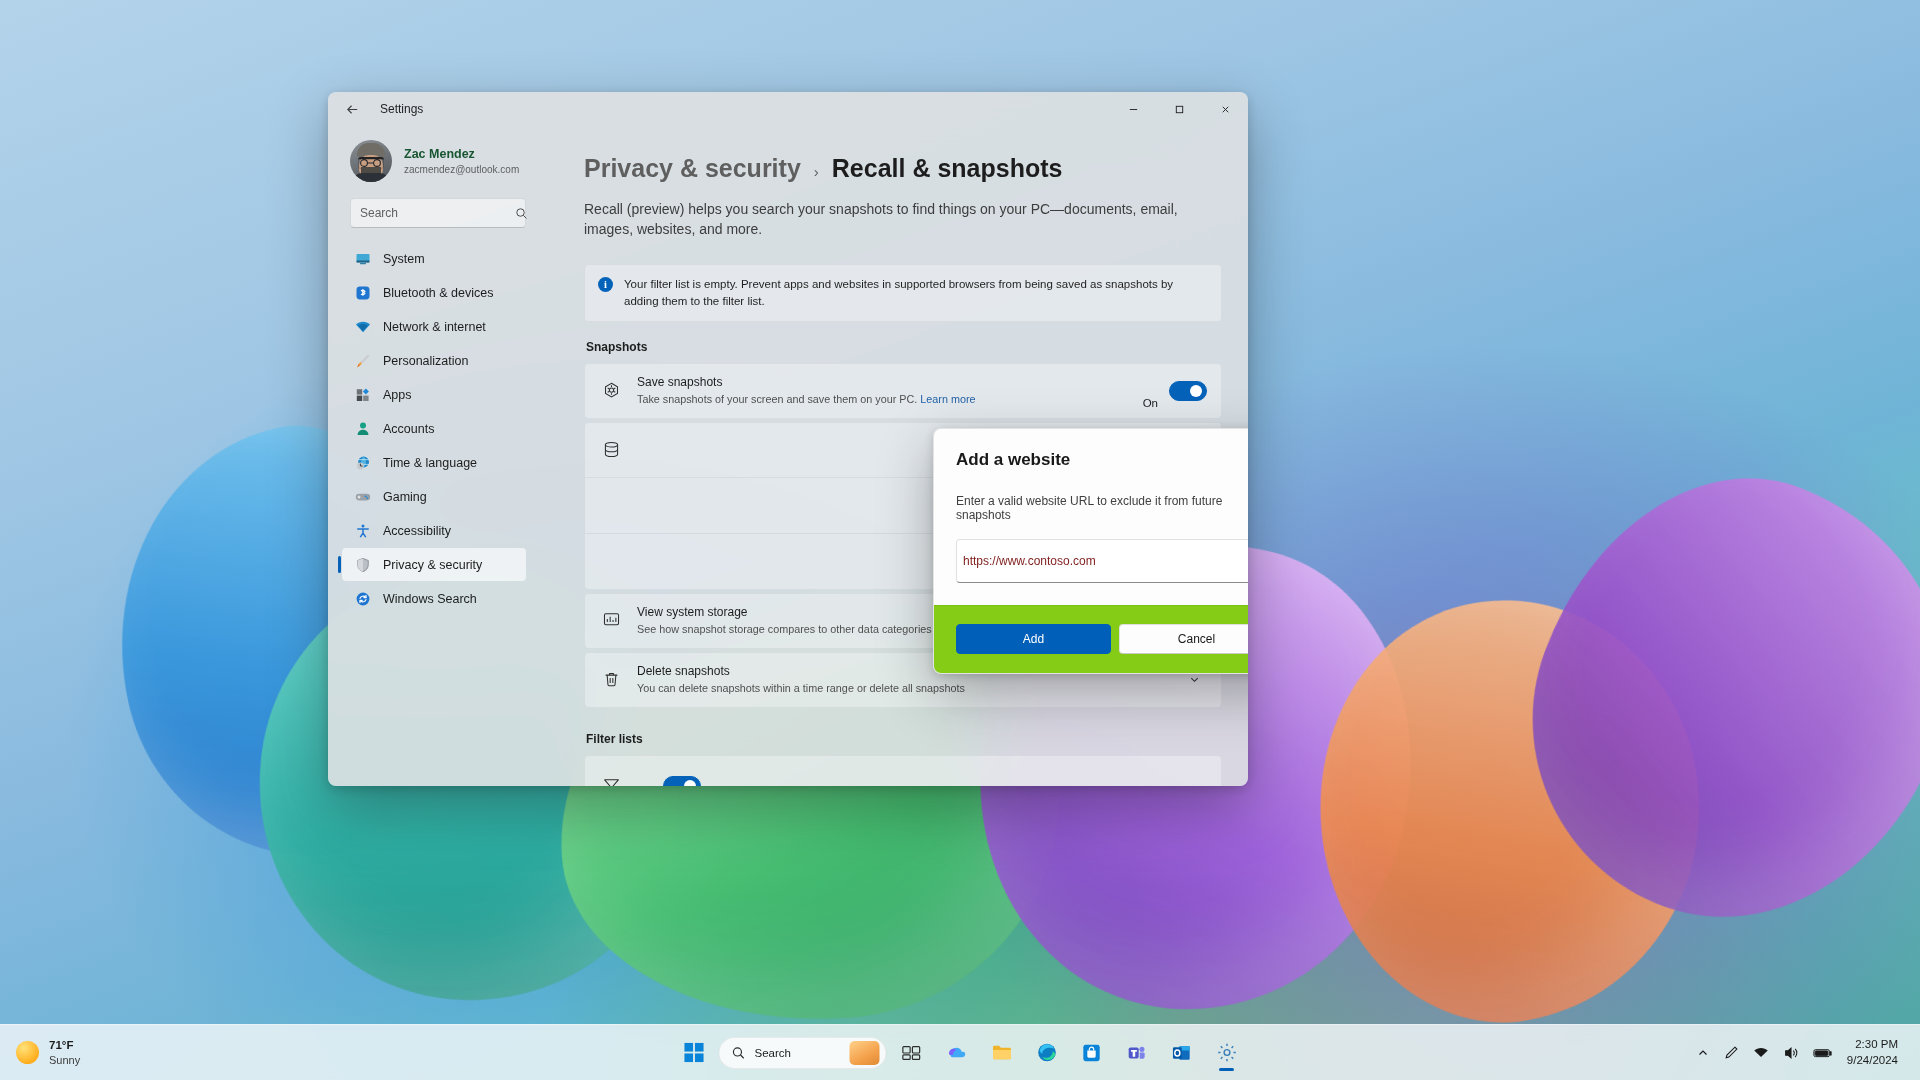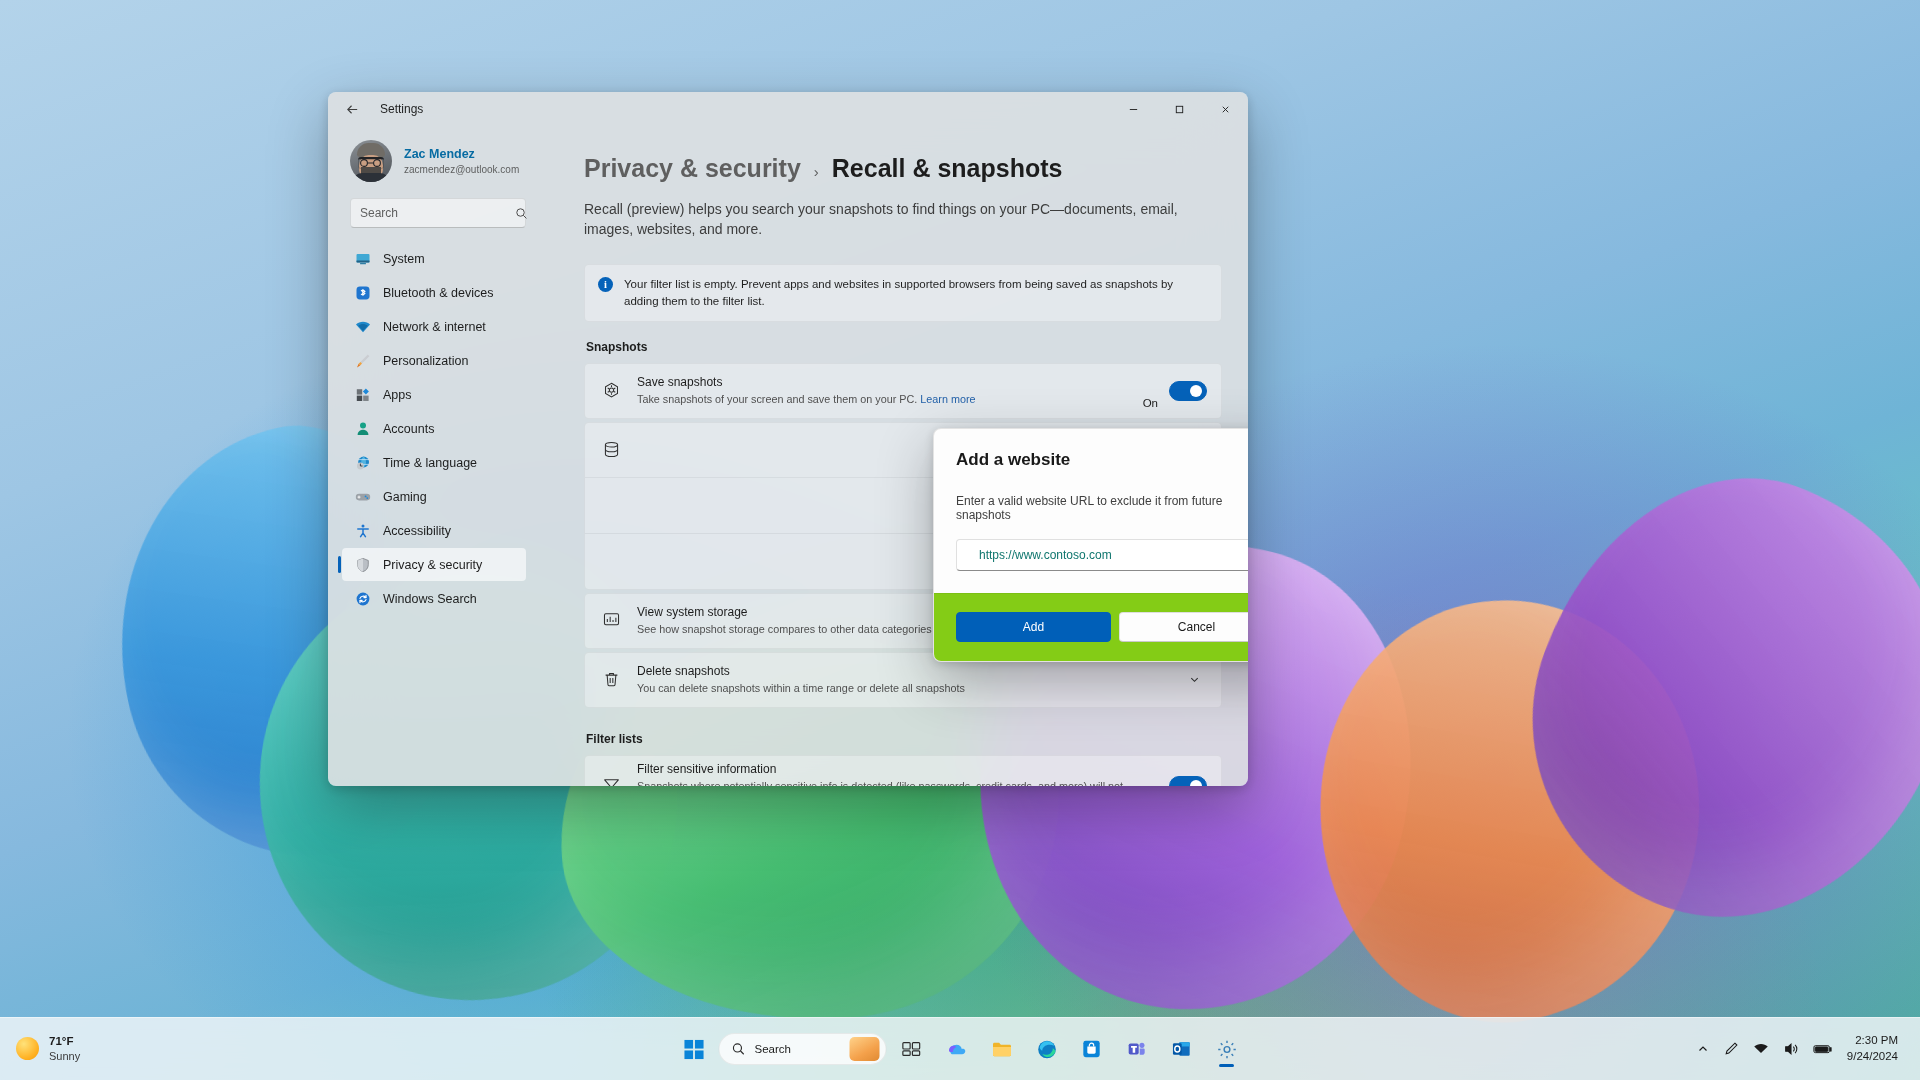--- a/index.html
+++ b/index.html
@@ -126,21 +126,21 @@
   }
   #avatar-beard {
     position: absolute; left: 11px; top: 27px; width: 20px; height: 13px;
     background: #4e4a46; border-radius: 0 0 50% 50%; z-index: 2;
   }
   #avatar-body {
     position: absolute; left: 2px; top: 33px; width: 38px; height: 14px;
     background: #2c3138; border-radius: 10px 10px 0 0; z-index: 4;
   }
   #profile-text { min-width: 0; }
-  #profile-name { font-size: 12.5px; font-weight: 700; color: #0369a1; line-height: 1.35; }
+  #profile-name { font-size: 12.5px; font-weight: 700; color: #14532d; line-height: 1.35; }
   #profile-email { font-size: 10px; color: #5c5c5c; line-height: 1.35; }
 
   #search-wrap { padding: 8px 6px 10px 14px; }
   #search-box {
     height: 30px; border-radius: 4px;
     background: rgba(255,255,255,0.52);
     border: 1px solid rgba(0,0,0,0.10);
     border-bottom-color: rgba(0,0,0,0.22);
     display: flex; align-items: center; padding: 0 9px;
   }
@@ -249,25 +249,25 @@
     background: #fdfdfd;
     border-radius: 8px;
     border: 1px solid rgba(0,0,0,0.10);
     box-shadow: 0 20px 56px rgba(0,0,0,0.30), 0 2px 10px rgba(0,0,0,0.16);
     overflow: hidden;
   }
   #modal-body { padding: 21px 22px 22px 22px; }
   #modal-title { font-size: 17px; font-weight: 700; color: #191919; margin-bottom: 24px; }
   #modal-desc { font-size: 12px; color: #404040; margin-bottom: 17px; }
   #modal-input {
-    width: 100%; height: 32px; border-radius: 4px;
+    width: 100%; height: 44px; border-radius: 4px;
     border: 1px solid rgba(0,0,0,0.12);
     border-bottom: 1.4px solid rgba(0,0,0,0.46);
-    background: #fff; padding: 0 22px;
-    font-family: inherit; font-size: 12px; color: #0f766e;
+    background: #fff; padding: 0 6px;
+    font-family: inherit; font-size: 12px; color: #7f1d1d;
     outline: none;
   }
   #modal-footer {
     background: #84cc16;
     border-top: 1px solid rgba(0,0,0,0.06);
     padding: 18px 22px 19px 22px;
     display: flex; gap: 8px;
   }
   .modal-btn {
     flex: 1; height: 30px; border-radius: 4px;
@@ -277,21 +277,21 @@
   #btn-add {
     background: #005FB8; border: 1px solid #005FB8; color: #fff;
   }
   #btn-cancel {
     background: #fdfdfd; border: 1px solid rgba(0,0,0,0.12);
     border-bottom-color: rgba(0,0,0,0.20); color: #191919;
   }
 
   
   #taskbar {
-    position: absolute; left: 0; bottom: 0; width: 1920px; height: 63px;
+    position: absolute; left: 0; bottom: 0; width: 1920px; height: 56px;
     background: rgba(243,246,249,0.82);
     backdrop-filter: blur(28px);
     display: flex; align-items: center;
     border-top: 1px solid rgba(255,255,255,0.45);
   }
   #weather { display: flex; align-items: center; gap: 10px; padding-left: 16px; width: 190px; }
   #weather-sun {
     width: 23px; height: 23px; border-radius: 50%;
     background: radial-gradient(circle at 34% 30%, #ffe27a, #ffb224 65%, #f59b06);
     flex: 0 0 23px;
@@ -665,27 +665,20 @@
       </div>
 
       <div class="section-title" style="margin-top:24px;">Filter lists</div>
 
       <div class="card" style="min-height:62px;">
         <div class="card-ico">
           <svg width="19" height="19" viewBox="0 0 20 20" fill="none" stroke="currentColor" stroke-width="1.1" stroke-linejoin="round">
             <path d="M2.8 4h14.4l-5.6 6.6v5.2l-3.2 1.6v-6.8z"></path>
           </svg>
         </div>
-        <div class="card-txt">
-          <div class="card-title">Filter sensitive information</div>
-          <div class="card-sub" style="max-width:500px;">
-            <span>Snapshots where potentially sensitive info is detected (like passwords, credit cards, and more) will not be saved.</span>
-            <a class="lnk" href="#">Learn more</a>
-          </div>
-        </div>
         <div class="card-right">
           <span class="state-label">On</span>
           <div class="toggle">
               <div class="knob"></div>
             </div>
         </div>
       </div>
 
       <div class="card">
         

